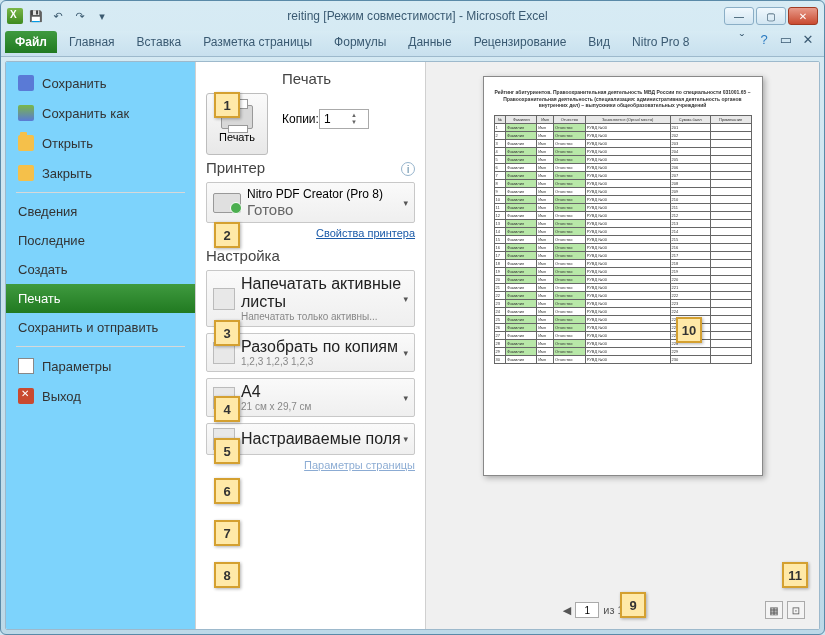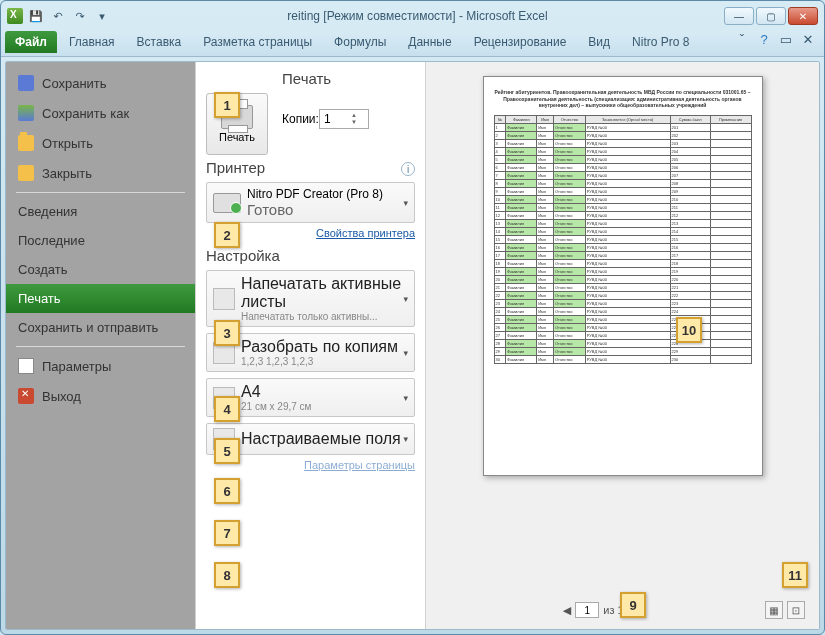--- a/index.html
+++ b/index.html
@@ -18,21 +18,21 @@
 .titlebar .winctrls .wb.close { background:linear-gradient(#e89a8a,#c94a30); color:#fff; border-color:#a03a22;}
 
 .ribbon-tabs { height:26px; display:flex; align-items:flex-start; padding:0 4px; gap:2px; border-bottom:1px solid #9db9cc; background:linear-gradient(#d7ebf4,#c8e0ee);}
 .ribbon-tabs .tab { padding:4px 10px; font-size:12px; color:#3a5a72; border-radius:3px 3px 0 0;}
 .ribbon-tabs .tab.file { background:linear-gradient(#3f9a3f,#217a21); color:#fff; font-weight:bold;}
 .ribbon-tabs .right-icons { margin-left:auto; display:flex; gap:6px; align-items:center; padding-right:4px;}
 .ribbon-tabs .right-icons .ri { width:16px; height:16px; color:#3a5a72; font-size:13px; display:flex; align-items:center; justify-content:center;}
 
 .backstage { flex:1; display:flex; background:#fff; margin:4px; border:1px solid #9db9cc; border-radius:2px; position:relative; overflow:hidden;}
 
-.leftcol { width:190px; background:#a3a3a3; border-right:1px solid #d0d0d0; padding-top:6px;}
+.leftcol { width:190px; background:#7dd3fc; border-right:1px solid #d0d0d0; padding-top:6px;}
 .leftcol .item { padding:7px 12px; font-size:13px; color:#333; display:flex; align-items:center; gap:8px;}
 .leftcol .item.sel { background:linear-gradient(#3f9a3f,#217a21); color:#fff;}
 .leftcol .item .ico { width:16px; height:16px; display:inline-block;}
 .leftcol .sep { height:1px; background:#d8d8d8; margin:4px 10px;}
 .ico-save{background:#5a7ad6;border-radius:2px;}
 .ico-saveas{background:linear-gradient(#7ab648,#5a7ad6);border-radius:2px;}
 .ico-open{background:#f5c04a;border-radius:2px;position:relative;}
 .ico-open::after{content:"";position:absolute;top:-3px;left:2px;width:7px;height:3px;background:#f5c04a;border-radius:1px 1px 0 0;}
 .ico-close{background:#f5c04a;border-radius:2px;}
 .ico-params{background:#fff;border:1px solid #888;}

